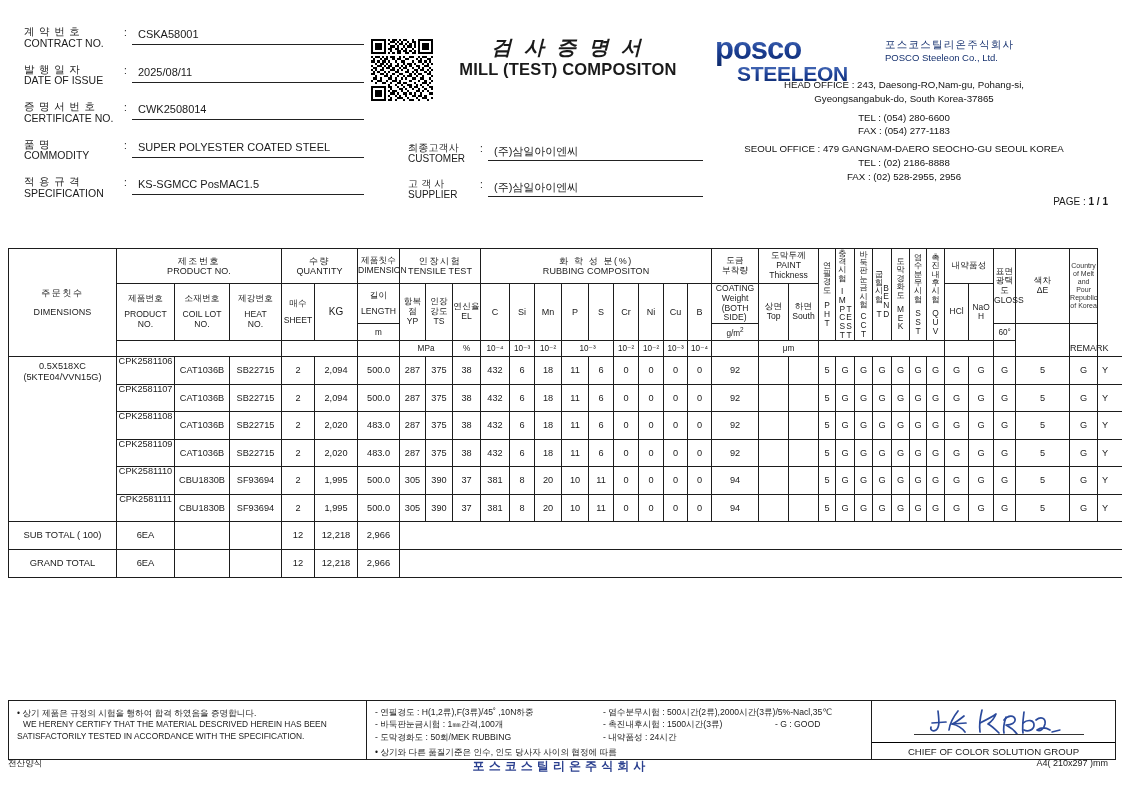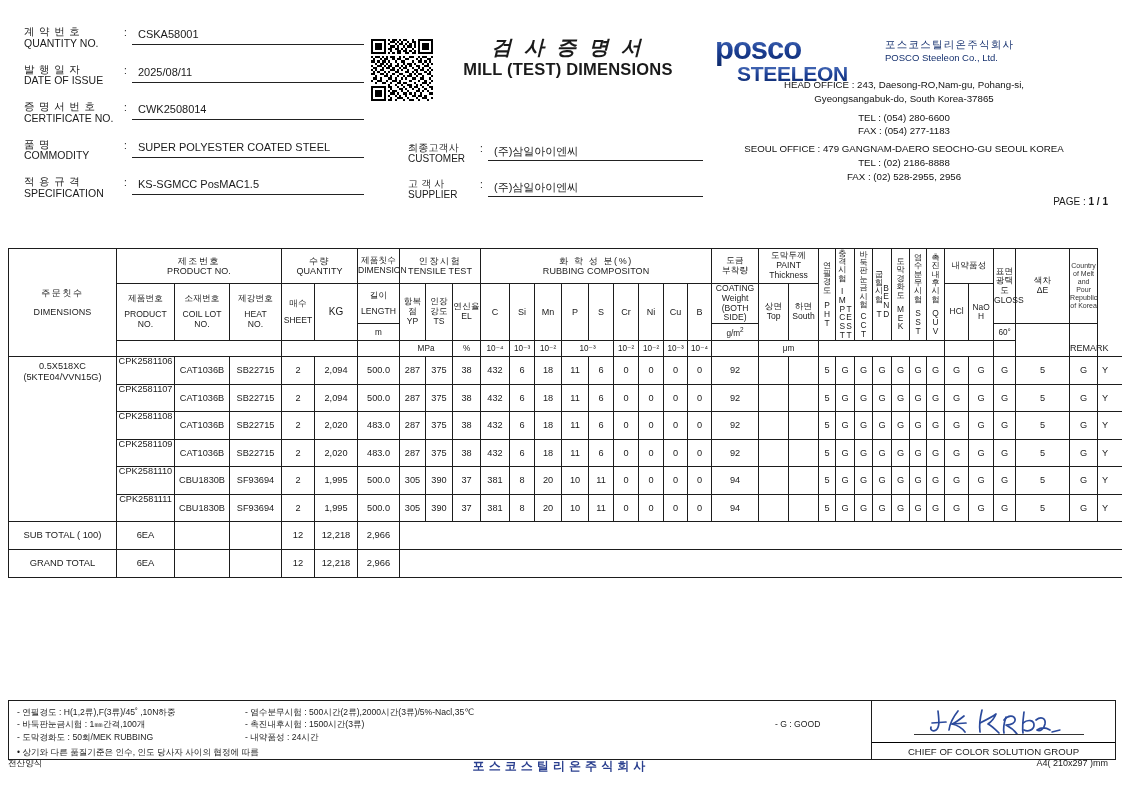--- a/index.html
+++ b/index.html
@@ -97,21 +97,21 @@
 </style>
 </head>
 <body>
 
 <div class="pg">
 
   <div class="hdr-left">
     <div class="fld">
       <div class="fld-lbl">
         <span class="kr">계 약 번 호</span>
-        <span class="en">QUANTITY NO.</span>
+        <span class="en">CONTRACT NO.</span>
       </div>
       <div class="fld-colon">:</div>
       <div class="fld-val">CSKA58001</div>
     </div>
     <div class="fld">
       <div class="fld-lbl">
         <span class="kr">발 행 일 자</span>
         <span class="en">DATE OF ISSUE</span>
       </div>
       <div class="fld-colon">:</div>
@@ -376,21 +376,21 @@
         <rect x="11" y="28" width="1" height="1"></rect>
         <rect x="15" y="28" width="1" height="1"></rect>
         <rect x="18" y="28" width="2" height="1"></rect>
         <rect x="22" y="28" width="1" height="1"></rect>
         <rect x="26" y="28" width="1" height="1"></rect>
     </g>
   </svg>
 
   <div class="title-wrap">
     <div class="t-kr">검 사 증 명 서</div>
-    <div class="t-en">MILL (TEST) DIMENSIONS</div>
+    <div class="t-en">MILL (TEST) COMPOSITON</div>
   </div>
 
   <div class="cust">
     <div class="fld">
       <div class="fld-lbl">
         <span class="kr">최종고객사</span>
         <span class="en">CUSTOMER</span>
       </div>
       <div class="fld-colon">:</div>
       <div class="fld-val">(주)삼일아이엔씨</div>
@@ -972,20 +972,25 @@
       <td></td>
       <td class="num">12</td>
       <td class="num">12,218</td>
       <td class="num">2,966</td>
       <td colspan="28"></td>
     </tr>
   </tbody>
     </table>
 
   <div class="foot">
+    <div class="f1">
+      <div class="fk">• 상기 제품은 규정의 시험을 행하여 합격 하였음을 증명합니다.</div>
+      <div class="fe" style="padding-left:6px">WE HERENY CERTIFY THAT THE MATERIAL DESCRIVED HEREIN HAS BEEN</div>
+      <div class="fe">SATISFACTORILY TESTED IN ACCORDANCE WITH THE SPECIFICATION.</div>
+    </div>
     <div class="f2">
       <div class="nrow">
         <div class="c1 fk">- 연필경도 : H(1,2류),F(3류)/45˚ ,10N하중</div>
         <div class="c2 fk">- 염수분무시험 : 500시간(2류),2000시간(3류)/5%-Nacl,35℃</div>
       </div>
       <div class="nrow">
         <div class="c1 fk">- 바둑판눈금시험 : 1㎜간격,100개</div>
         <div class="c2 fk">- 촉진내후시험 : 1500시간(3류)</div>
         <div class="c3 fk">- G : GOOD</div>
       </div>

